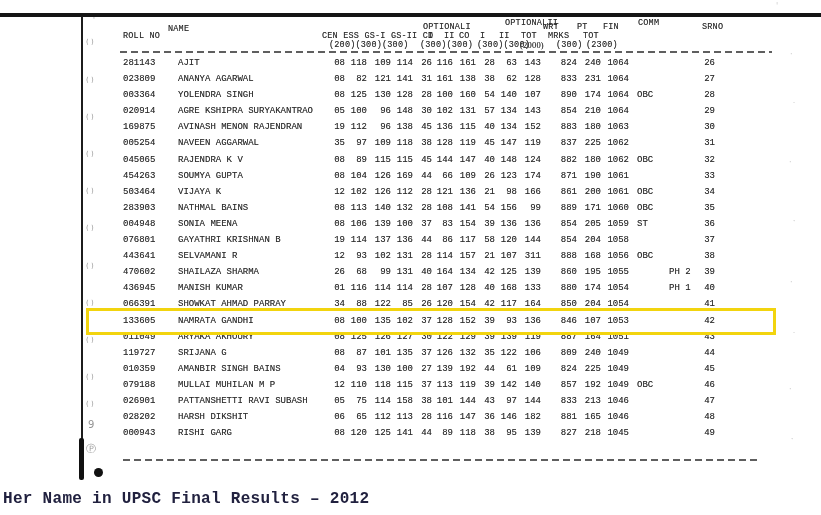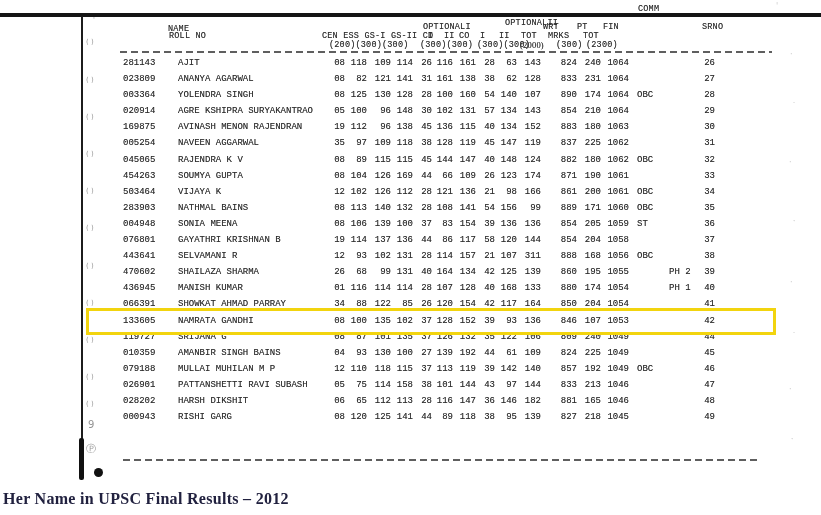--- a/index.html
+++ b/index.html
@@ -32,21 +32,21 @@
   table{position:absolute;left:123px;top:55px;width:592px;border-collapse:collapse;table-layout:fixed;}
   td{font-size:9px;line-height:16.1px;height:16.1px;padding:0;white-space:nowrap;overflow:visible;
      color:var(--ink);text-shadow:0 0 .5px rgba(40,40,40,.55);}
   td.num{text-align:right;}
   td.c-comm{padding-left:8px;}
   td.c-ph{padding-left:3px;}
   
   .highlight-box{position:absolute;left:86px;width:690px;height:27px;top:307px;
     border:3px solid var(--highlight-border);background:transparent;}
   
-  .caption{position:absolute;left:3px;top:490px;font-family:Liberation Serif, serif;
+  .caption{position:absolute;left:3px;top:490px;font-family:Liberation Mono, monospace;
     font-size:16px;font-weight:600;letter-spacing:.3px;color:var(--caption-text);}
 </style>
 </head>
 <body>
 
 <div class="page">
 
   <div class="scan-layer">
     <div class="topbar"></div>
     <div class="vline"></div>
@@ -78,25 +78,25 @@
         <span class="edge-mark" style="left: 789px; top: 385px;">·</span>
         <span class="edge-mark" style="left: 791px; top: 436px;">ˑ</span>
       </div>
 
     <div class="hdr" id="hdr-line1">
         <span style="left: 423px; top: 22px;">OPTIONALI</span>
         <span style="left: 505px; top: 18px;">OPTIONALII</span>
         <span style="left: 543px; top: 22px;">WRT</span>
         <span style="left: 577px; top: 22px;">PT</span>
         <span style="left: 603px; top: 22px;">FIN</span>
-        <span style="left: 638px; top: 4px; font-family: Liberation Mono, monospace;">COMM</span>
+        <span style="left: 638px; top: 18px; font-family: Liberation Mono, monospace;">COMM</span>
         <span style="left: 702px; top: 22px;">SRNO</span>
       </div>
     <div class="hdr" id="hdr-line2">
-        <span style="left: 123px; top: 31px; margin-left: 46px;">ROLL NO</span>
+        <span style="left: 123px; top: 31px;">ROLL NO</span>
         <span style="left: 168px; top: 24px;">NAME</span>
         <span style="left: 322px; top: 31px;">CEN ESS GS-I GS-II CD</span>
         <span style="left: 428px; top: 31px;">I</span>
         <span style="left: 444px; top: 31px;">II</span>
         <span style="left: 459px; top: 31px;">CO</span>
         <span style="left: 480px; top: 31px;">I</span>
         <span style="left: 499px; top: 31px;">II</span>
         <span style="left: 521px; top: 31px;">TOT</span>
         <span style="left: 548px; top: 31px;">MRKS</span>
         <span style="left: 583px; top: 31px;">TOT</span>
@@ -485,20 +485,40 @@
     <td class="num">93</td>
     <td class="num">136</td>
     <td class="num">846</td>
     <td class="num">107</td>
     <td class="num">1053</td>
     <td class="c-comm"></td>
     <td class="c-ph"></td>
     <td class="num">42</td>
   </tr>
 
+  <tr>
+    <td class="c-roll">011049</td>
+    <td class="c-name">ARYAKA AKHOURY</td>
+    <td class="num">08</td>
+    <td class="num">125</td>
+    <td class="num">126</td>
+    <td class="num">127</td>
+    <td class="num">30</td>
+    <td class="num">122</td>
+    <td class="num">129</td>
+    <td class="num">39</td>
+    <td class="num">139</td>
+    <td class="num">119</td>
+    <td class="num">887</td>
+    <td class="num">164</td>
+    <td class="num">1051</td>
+    <td class="c-comm"></td>
+    <td class="c-ph"></td>
+    <td class="num">43</td>
+  </tr>
 
   <tr>
     <td class="c-roll">119727</td>
     <td class="c-name">SRIJANA G</td>
     <td class="num">08</td>
     <td class="num">87</td>
     <td class="num">101</td>
     <td class="num">135</td>
     <td class="num">37</td>
     <td class="num">126</td>

